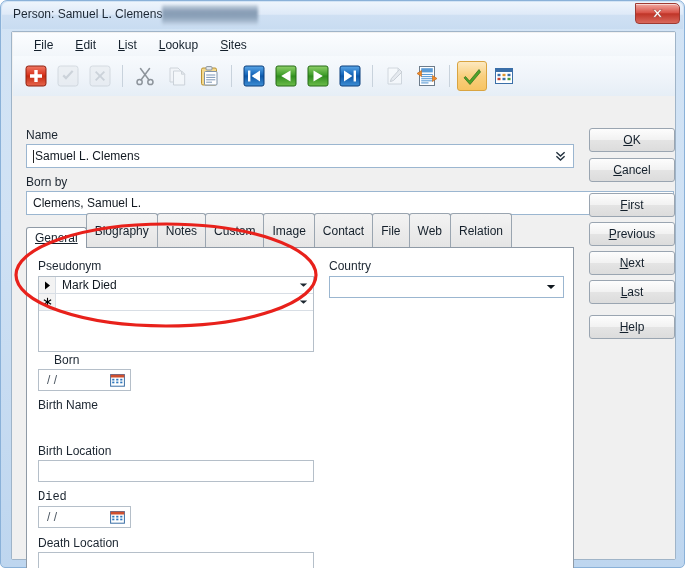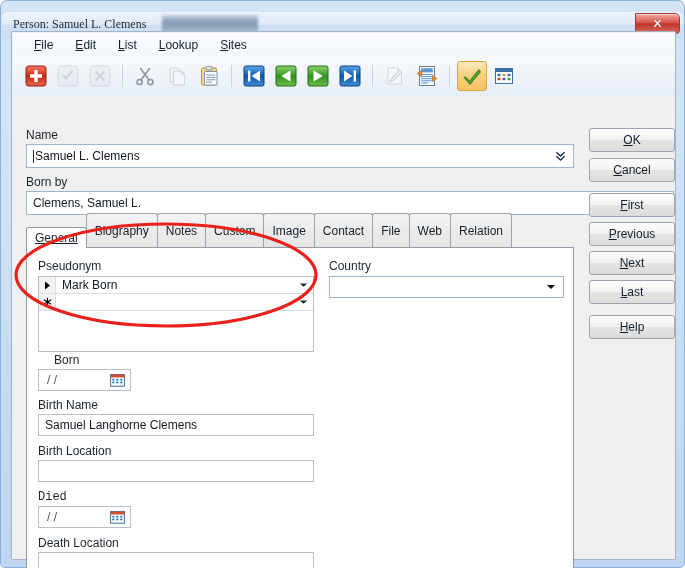--- a/index.html
+++ b/index.html
@@ -18,25 +18,24 @@
     width: 685px; height: 568px;
     background: linear-gradient(180deg,#d3e4f5 0%, #cfe1f4 40%, #bed6ef 100%);
     border: 1px solid #8ab1d8;
     border-radius: 7px 7px 5px 5px;
     padding: 0;
   }
 
   
   .titlebar {
     position: absolute;
-    left: 1px; top: 11px;
+    left: 1px; top: 1px;
     width: 681px; height: 27px;
     border-radius: 6px 6px 0 0;
     background: linear-gradient(180deg,#eef5fc 0%, #dfeaf8 45%, #cfe0f3 50%, #c8dcf1 100%);
-    font-family: Liberation Serif, serif;
   }
   .title-text {
     position: absolute;
     left: 11px; top: 5px;
     font-size: 12px;
     color: #1c2733;
     white-space: nowrap;
   }
   .title-redaction {
     position: absolute;
@@ -529,21 +528,21 @@
         <div class="fld-label" style="left:11px; top:11px;">Pseudonym</div>
         <div class="grid" style="left:11px; top:28px; width:276px; height:76px;">
 
           <div class="grid-row">
             <div class="grid-selcol">
               <svg width="7" height="9" viewBox="0 0 7 9">
                   <path d="M1 0.6 L6 4.5 L1 8.4 Z" fill="#000000"></path>
                 </svg>
             </div>
             <div class="grid-cell">
-              <span>Mark Born</span>
+              <span>Mark Died</span>
               <span class="cellchev">
                 <svg width="9" height="6" viewBox="0 0 9 6">
                     <path d="M0.8 1.4 L4.5 4.8 L8.2 1.4 Z" fill="#1d2730"></path>
                   </svg>
               </span>
             </div>
           </div>
 
           <div class="grid-row">
             <div class="grid-selcol">
@@ -591,23 +590,20 @@
                 <rect x="10.2" y="5.8" width="2.2" height="1.7"></rect>
                 <rect x="2.2" y="8.6" width="2.2" height="1.7"></rect>
                 <rect x="6.2" y="8.6" width="2.2" height="1.7"></rect>
                 <rect x="10.2" y="8.6" width="2.2" height="1.7"></rect>
               </g>
             </svg>
           </span>
         </div>
 
         <div class="fld-label" style="left:11px; top:150px;">Birth Name</div>
-        <div class="txtbox" style="left:11px; top:166px; width:276px; height:22px;">
-          <span>Samuel Langhorne Clemens</span>
-        </div>
 
         <div class="fld-label" style="left:11px; top:196px;">Birth Location</div>
         <div class="txtbox" style="left:11px; top:212px; width:276px; height:22px;">
           <span></span>
         </div>
 
         <div class="fld-label" style="left:11px; top:242px;font-family:Liberation Mono, monospace;">Died</div>
         <div class="datebox" style="left:11px; top:258px; width:93px; height:22px;">
           <span>  /  /</span>
           <span class="cal-icon">

